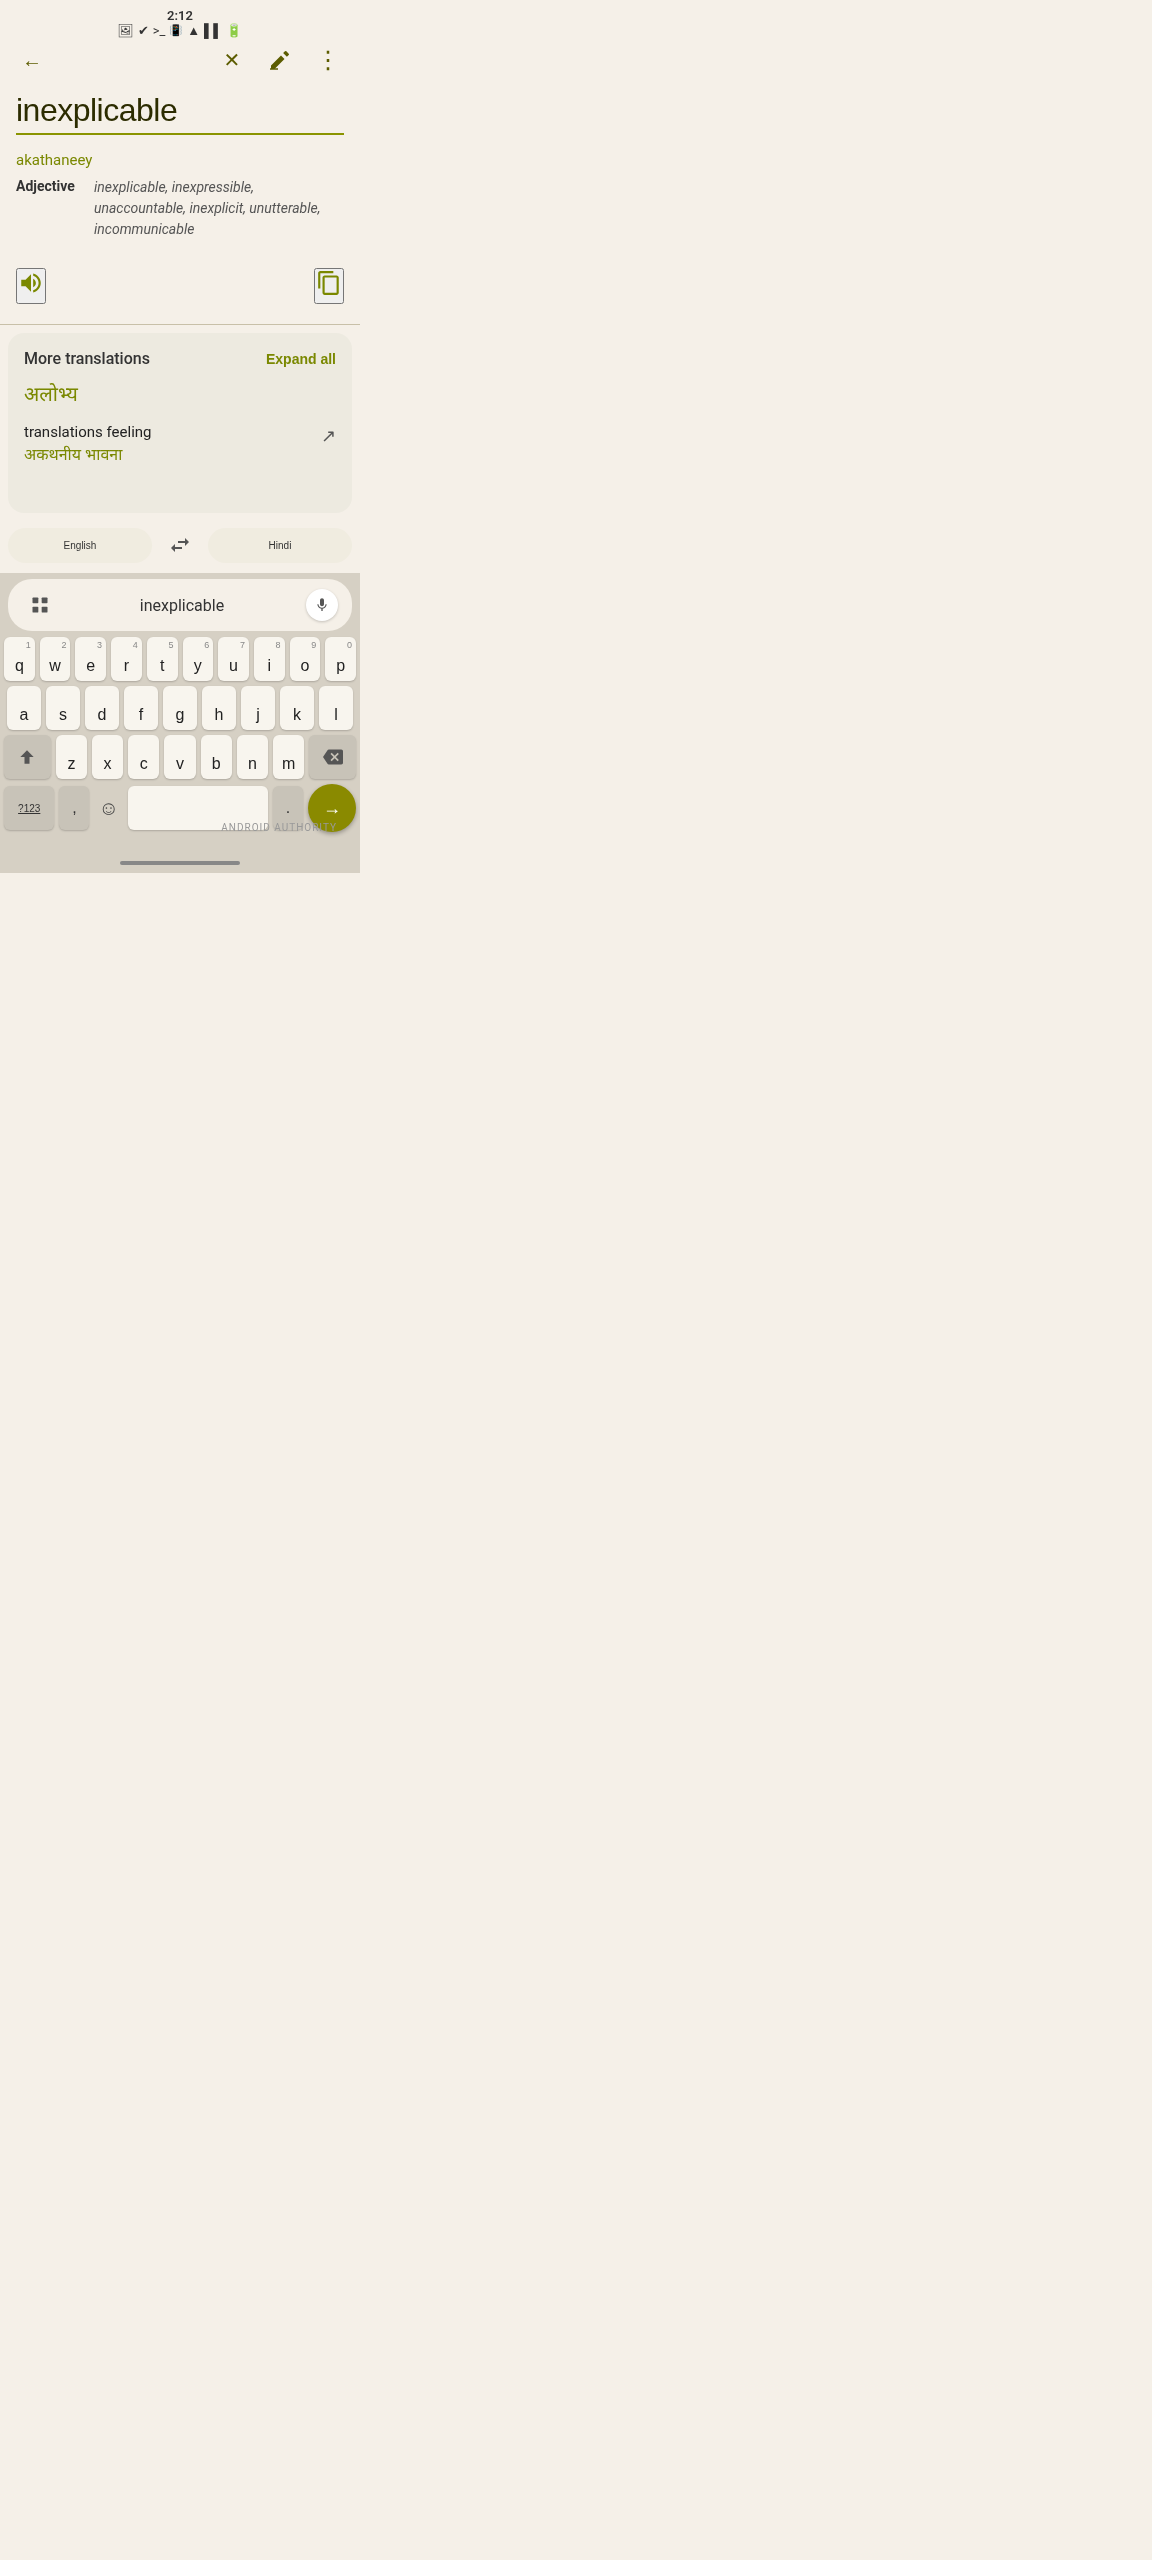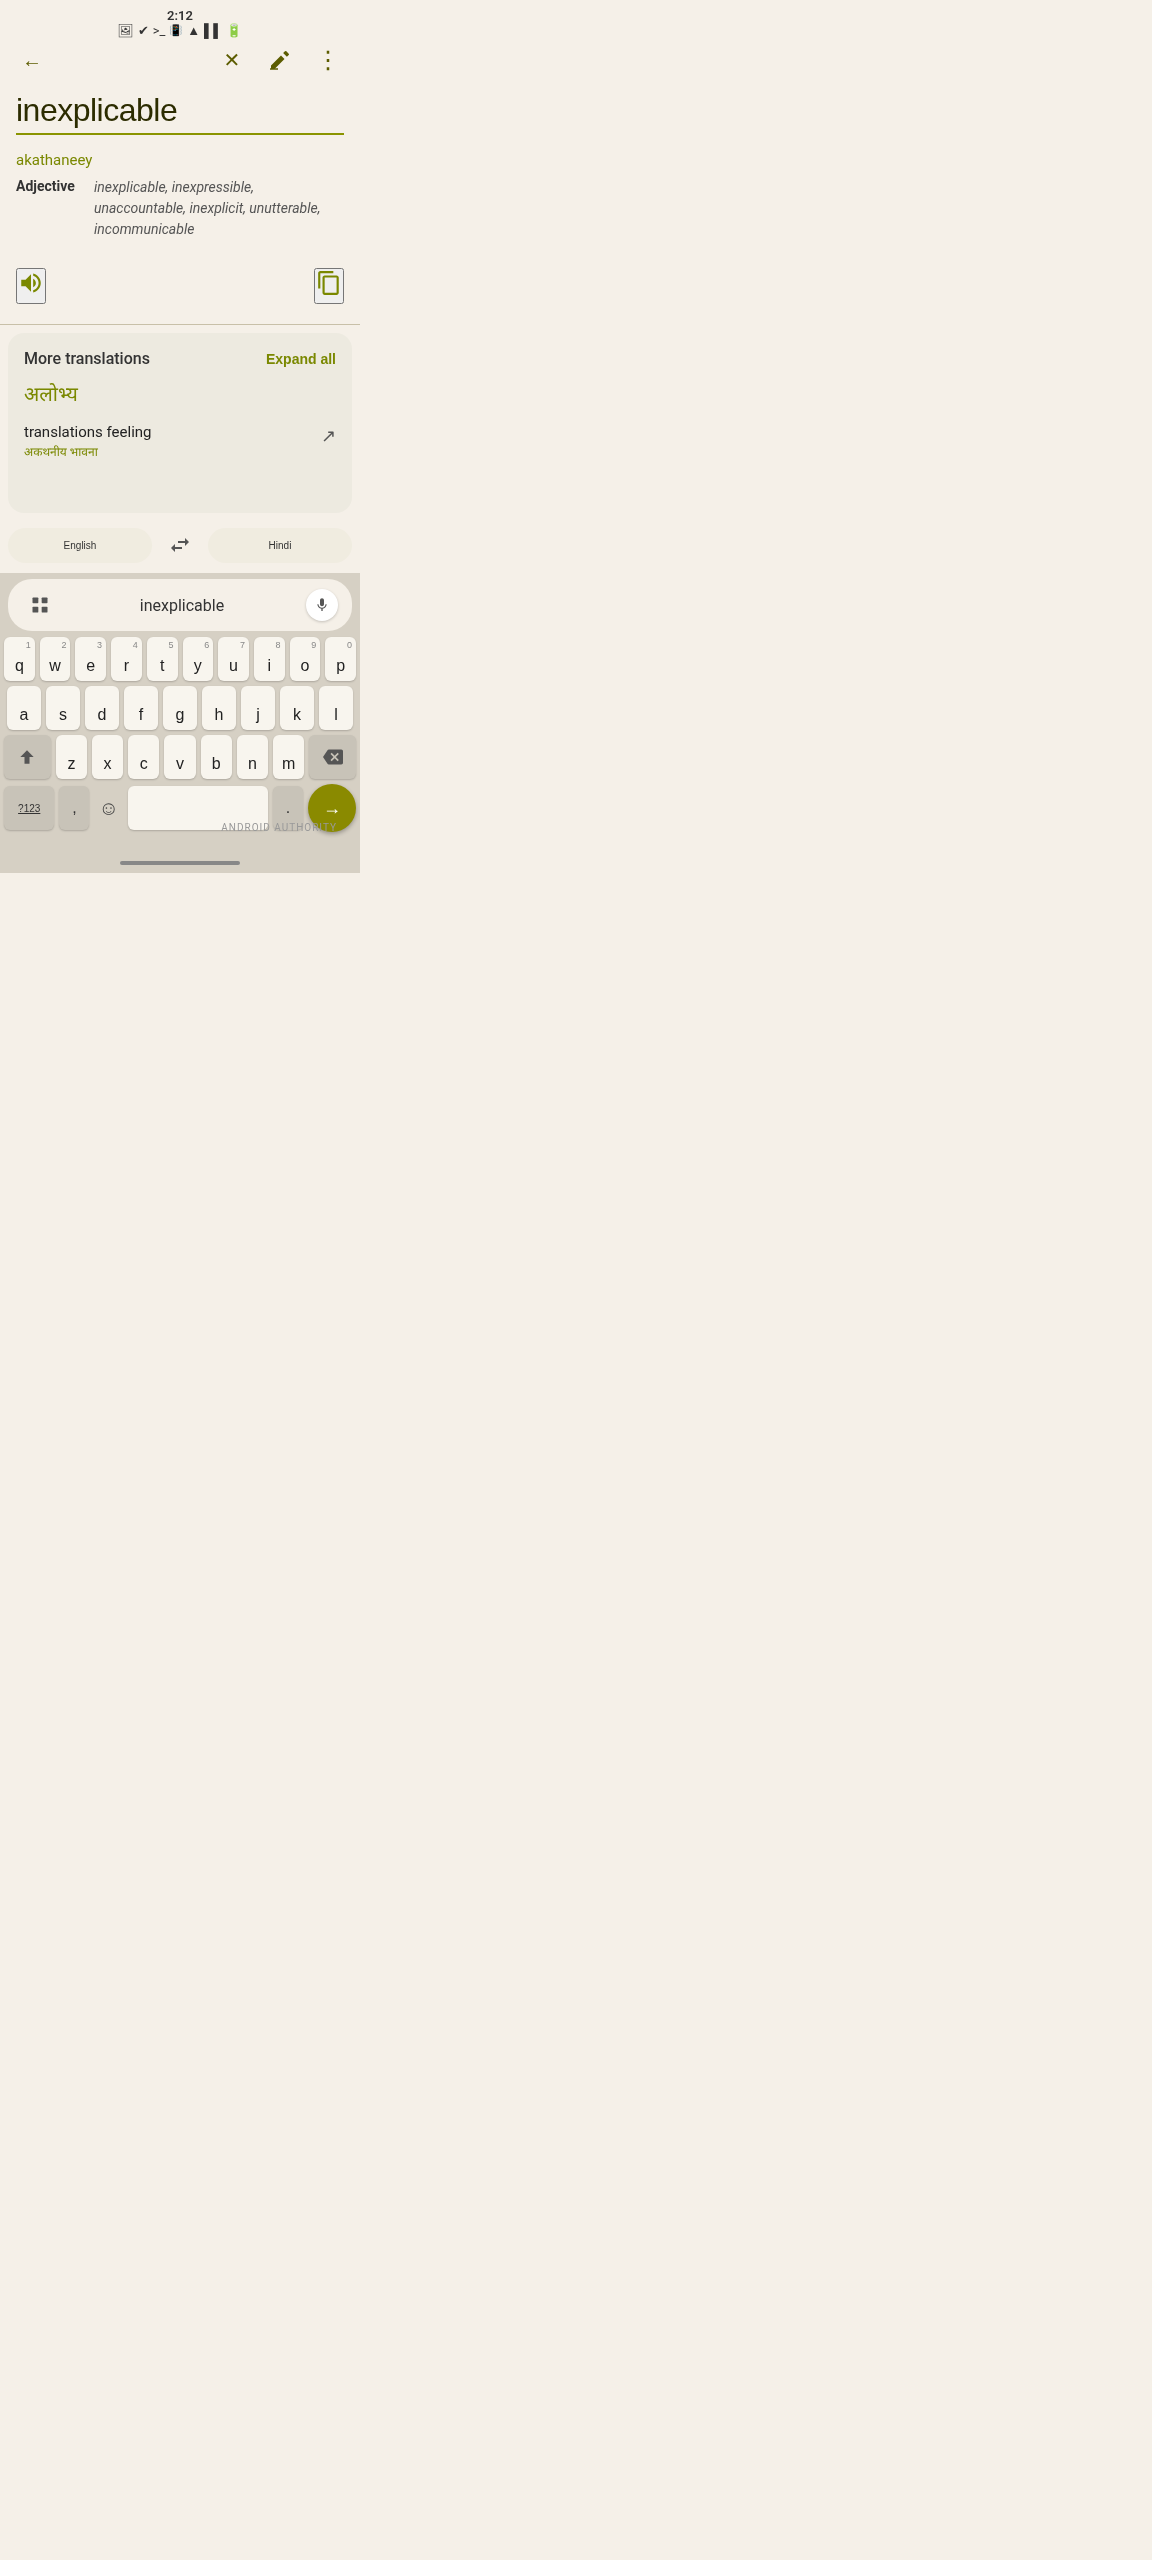--- a/index.html
+++ b/index.html
@@ -175,21 +175,21 @@
       align-items: flex-start;
       padding: 8px 0;
     }
     .phrase-left {}
     .phrase-en {
       font-size: 15px;
       color: #222;
       margin-bottom: 2px;
     }
     .phrase-hi {
-      font-size: 12px;
+      font-size: 16px;
       color: #7a8800;
       font-family: serif;
     }
     .phrase-icon {
       color: #555;
       font-size: 18px;
       margin-top: 2px;
     }
 
     

